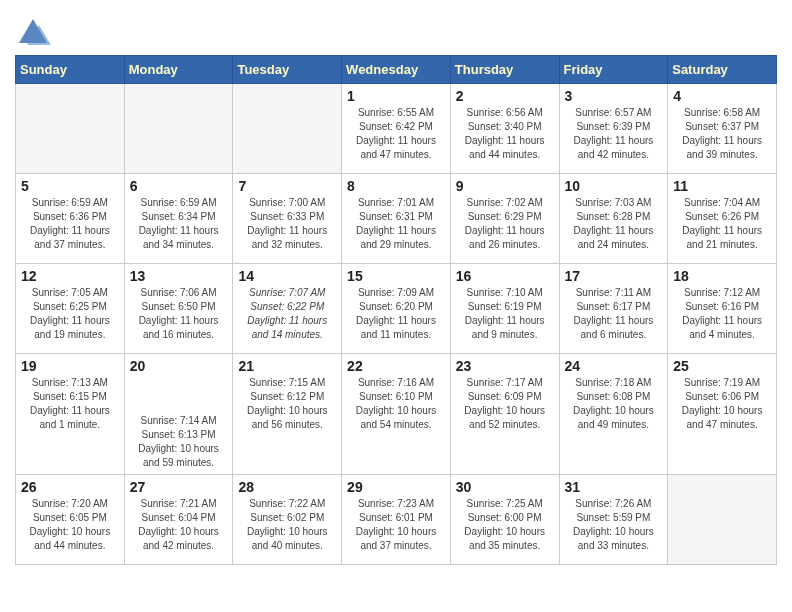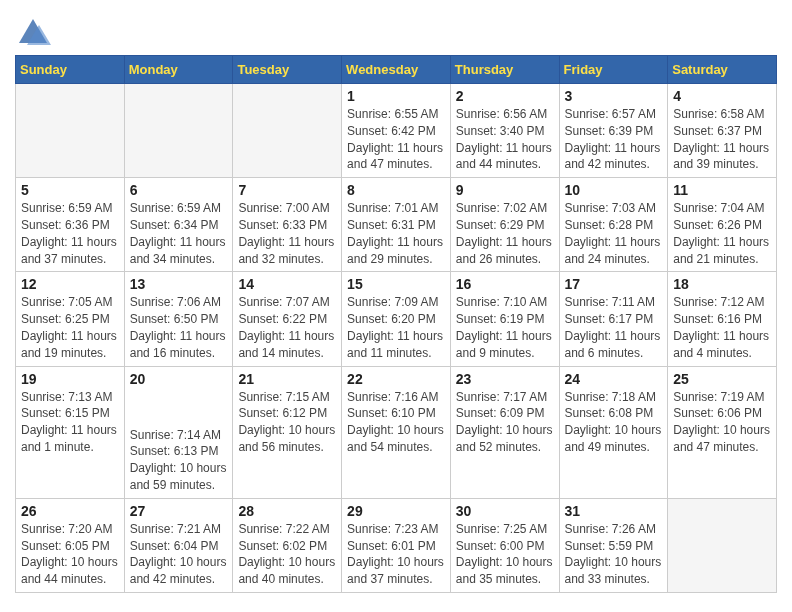--- a/index.html
+++ b/index.html
@@ -48,21 +48,21 @@
       font-size: 16px;
       color: #444;
     }
     table {
       width: 100%;
       border-collapse: collapse;
       table-layout: fixed;
     }
     .day-header {
       background: #3366aa;
-      color: #fde047;
+      color: #fef9c3;
       font-weight: bold;
       font-size: 13px;
       padding: 6px 4px;
       text-align: left;
       border: 1px solid #2a5599;
     }
     .cal-cell {
       border: 1px solid #ccc;
       vertical-align: top;
       padding: 4px 5px;
@@ -74,23 +74,24 @@
     .cal-cell.empty {
       background: #f5f5f5;
     }
     .day-num {
       font-size: 14px;
       font-weight: bold;
       color: #222;
       margin-bottom: 2px;
     }
     .cell-info {
-      font-size: 12px;
+      font-size: 10px;
       color: #444;
       line-height: 1.4;
+      text-align: center;
     }
   </style>
 </head>
 <body>
 
 <div class="header-area">
   <div class="logo">
     <div class="logo-icon">
       <svg width="36" height="36" viewBox="0 0 36 36">
         <polygon points="18,4 32,28 4,28" fill="#3366aa" opacity="0.8"></polygon>
@@ -215,21 +216,21 @@
         </td>
         <td class="cal-cell">
           <div class="day-num">13</div>
           <div class="cell-info" style="white-space: pre-line;">Sunrise: 7:06 AM
 Sunset: 6:50 PM
 Daylight: 11 hours
 and 16 minutes.</div>
         </td>
         <td class="cal-cell">
           <div class="day-num">14</div>
-          <div class="cell-info" style="white-space: pre-line;">Sunrise: 7:07 AM
+          <div class="cell-info" style="white-space: pre-line; font-style: italic;">Sunrise: 7:07 AM
 Sunset: 6:22 PM
 Daylight: 11 hours
 and 14 minutes.</div>
         </td>
         <td class="cal-cell">
           <div class="day-num">15</div>
           <div class="cell-info" style="white-space: pre-line;">Sunrise: 7:09 AM
 Sunset: 6:20 PM
 Daylight: 11 hours
 and 11 minutes.</div>

